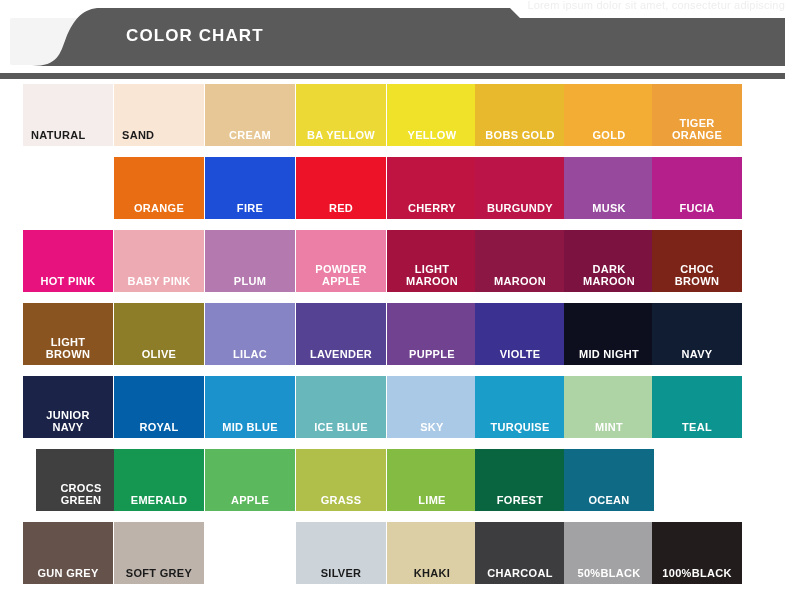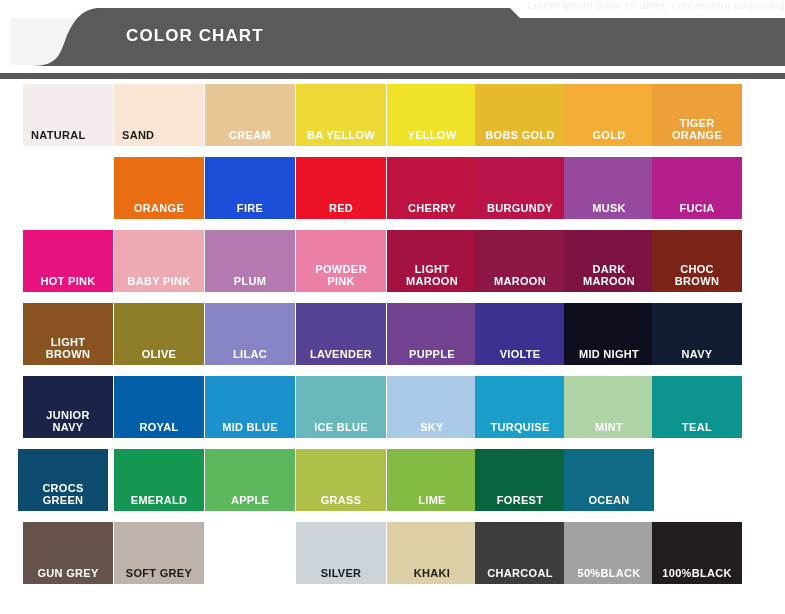--- a/index.html
+++ b/index.html
@@ -179,21 +179,21 @@
         <div class="swatch-label" style="color: rgb(255, 255, 255);">HOT PINK</div>
       </div>
       <div class="swatch" style="left: 114px; background: rgb(238, 170, 179);">
         <div class="swatch-label" style="color: rgb(255, 255, 255);">BABY PINK</div>
       </div>
       <div class="swatch" style="left: 205px; background: rgb(180, 122, 176);">
         <div class="swatch-label" style="color: rgb(255, 255, 255);">PLUM</div>
       </div>
       <div class="swatch" style="left: 296px; background: rgb(236, 127, 165);">
         <div class="swatch-label" style="color: rgb(255, 255, 255);">POWDER
-PINK</div>
+APPLE</div>
       </div>
       <div class="swatch" style="left: 387px; background: rgb(164, 18, 63);">
         <div class="swatch-label" style="color: rgb(255, 255, 255);">LIGHT
 MAROON</div>
       </div>
       <div class="swatch" style="left: 475px; background: rgb(140, 23, 68);">
         <div class="swatch-label" style="color: rgb(255, 255, 255);">MAROON</div>
       </div>
       <div class="swatch" style="left: 564px; background: rgb(124, 18, 64);">
         <div class="swatch-label" style="color: rgb(255, 255, 255);">DARK
@@ -252,21 +252,21 @@
         <div class="swatch-label" style="color: rgb(255, 255, 255);">TURQUISE</div>
       </div>
       <div class="swatch" style="left: 564px; background: rgb(174, 211, 164);">
         <div class="swatch-label" style="color: rgb(255, 255, 255);">MINT</div>
       </div>
       <div class="swatch" style="left: 652px; background: rgb(12, 149, 144);">
         <div class="swatch-label" style="color: rgb(255, 255, 255);">TEAL</div>
       </div>
     </div>
     <div class="swatch-row">
-      <div class="swatch" style="left: 18px; background: #0c4a6e;">
+      <div class="swatch" style="left: 36px; background: #404040;">
         <div class="swatch-label" style="color: rgb(255, 255, 255);">CROCS
 GREEN</div>
       </div>
       <div class="swatch" style="left: 114px; background: rgb(21, 150, 81);">
         <div class="swatch-label" style="color: rgb(255, 255, 255);">EMERALD</div>
       </div>
       <div class="swatch" style="left: 205px; background: rgb(92, 184, 92);">
         <div class="swatch-label" style="color: rgb(255, 255, 255);">APPLE</div>
       </div>
       <div class="swatch" style="left: 296px; background: rgb(176, 191, 74);">

